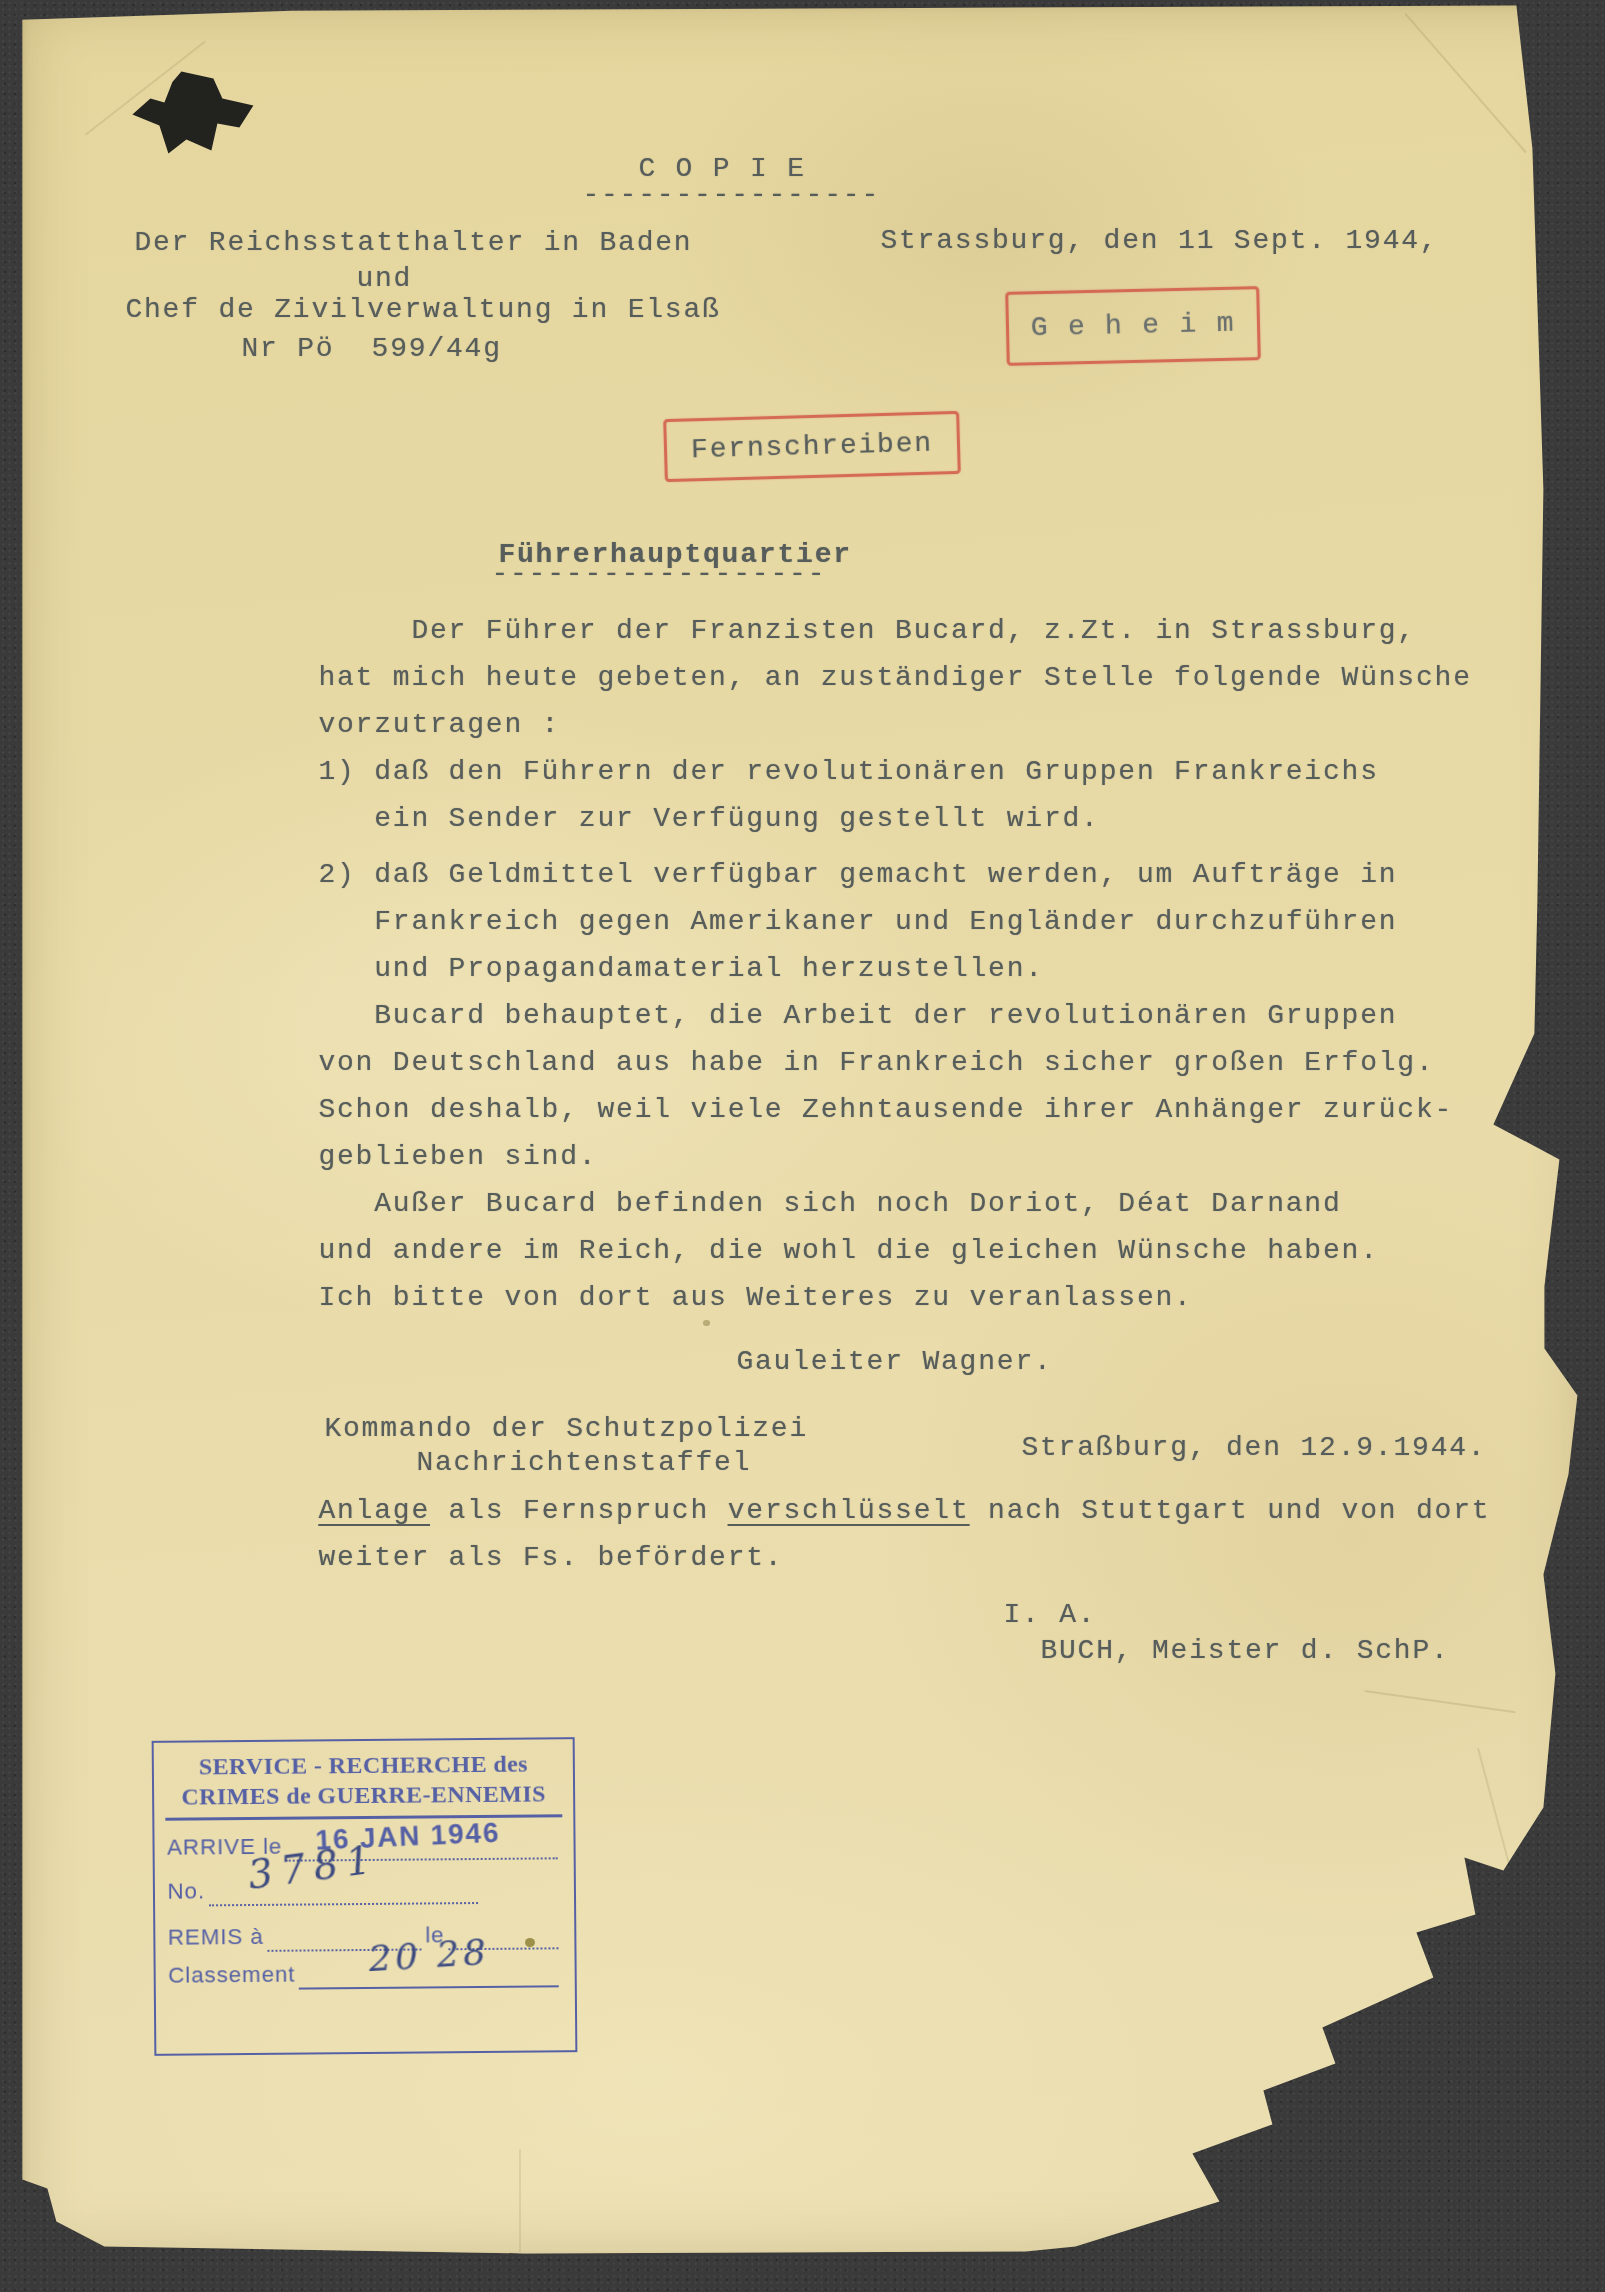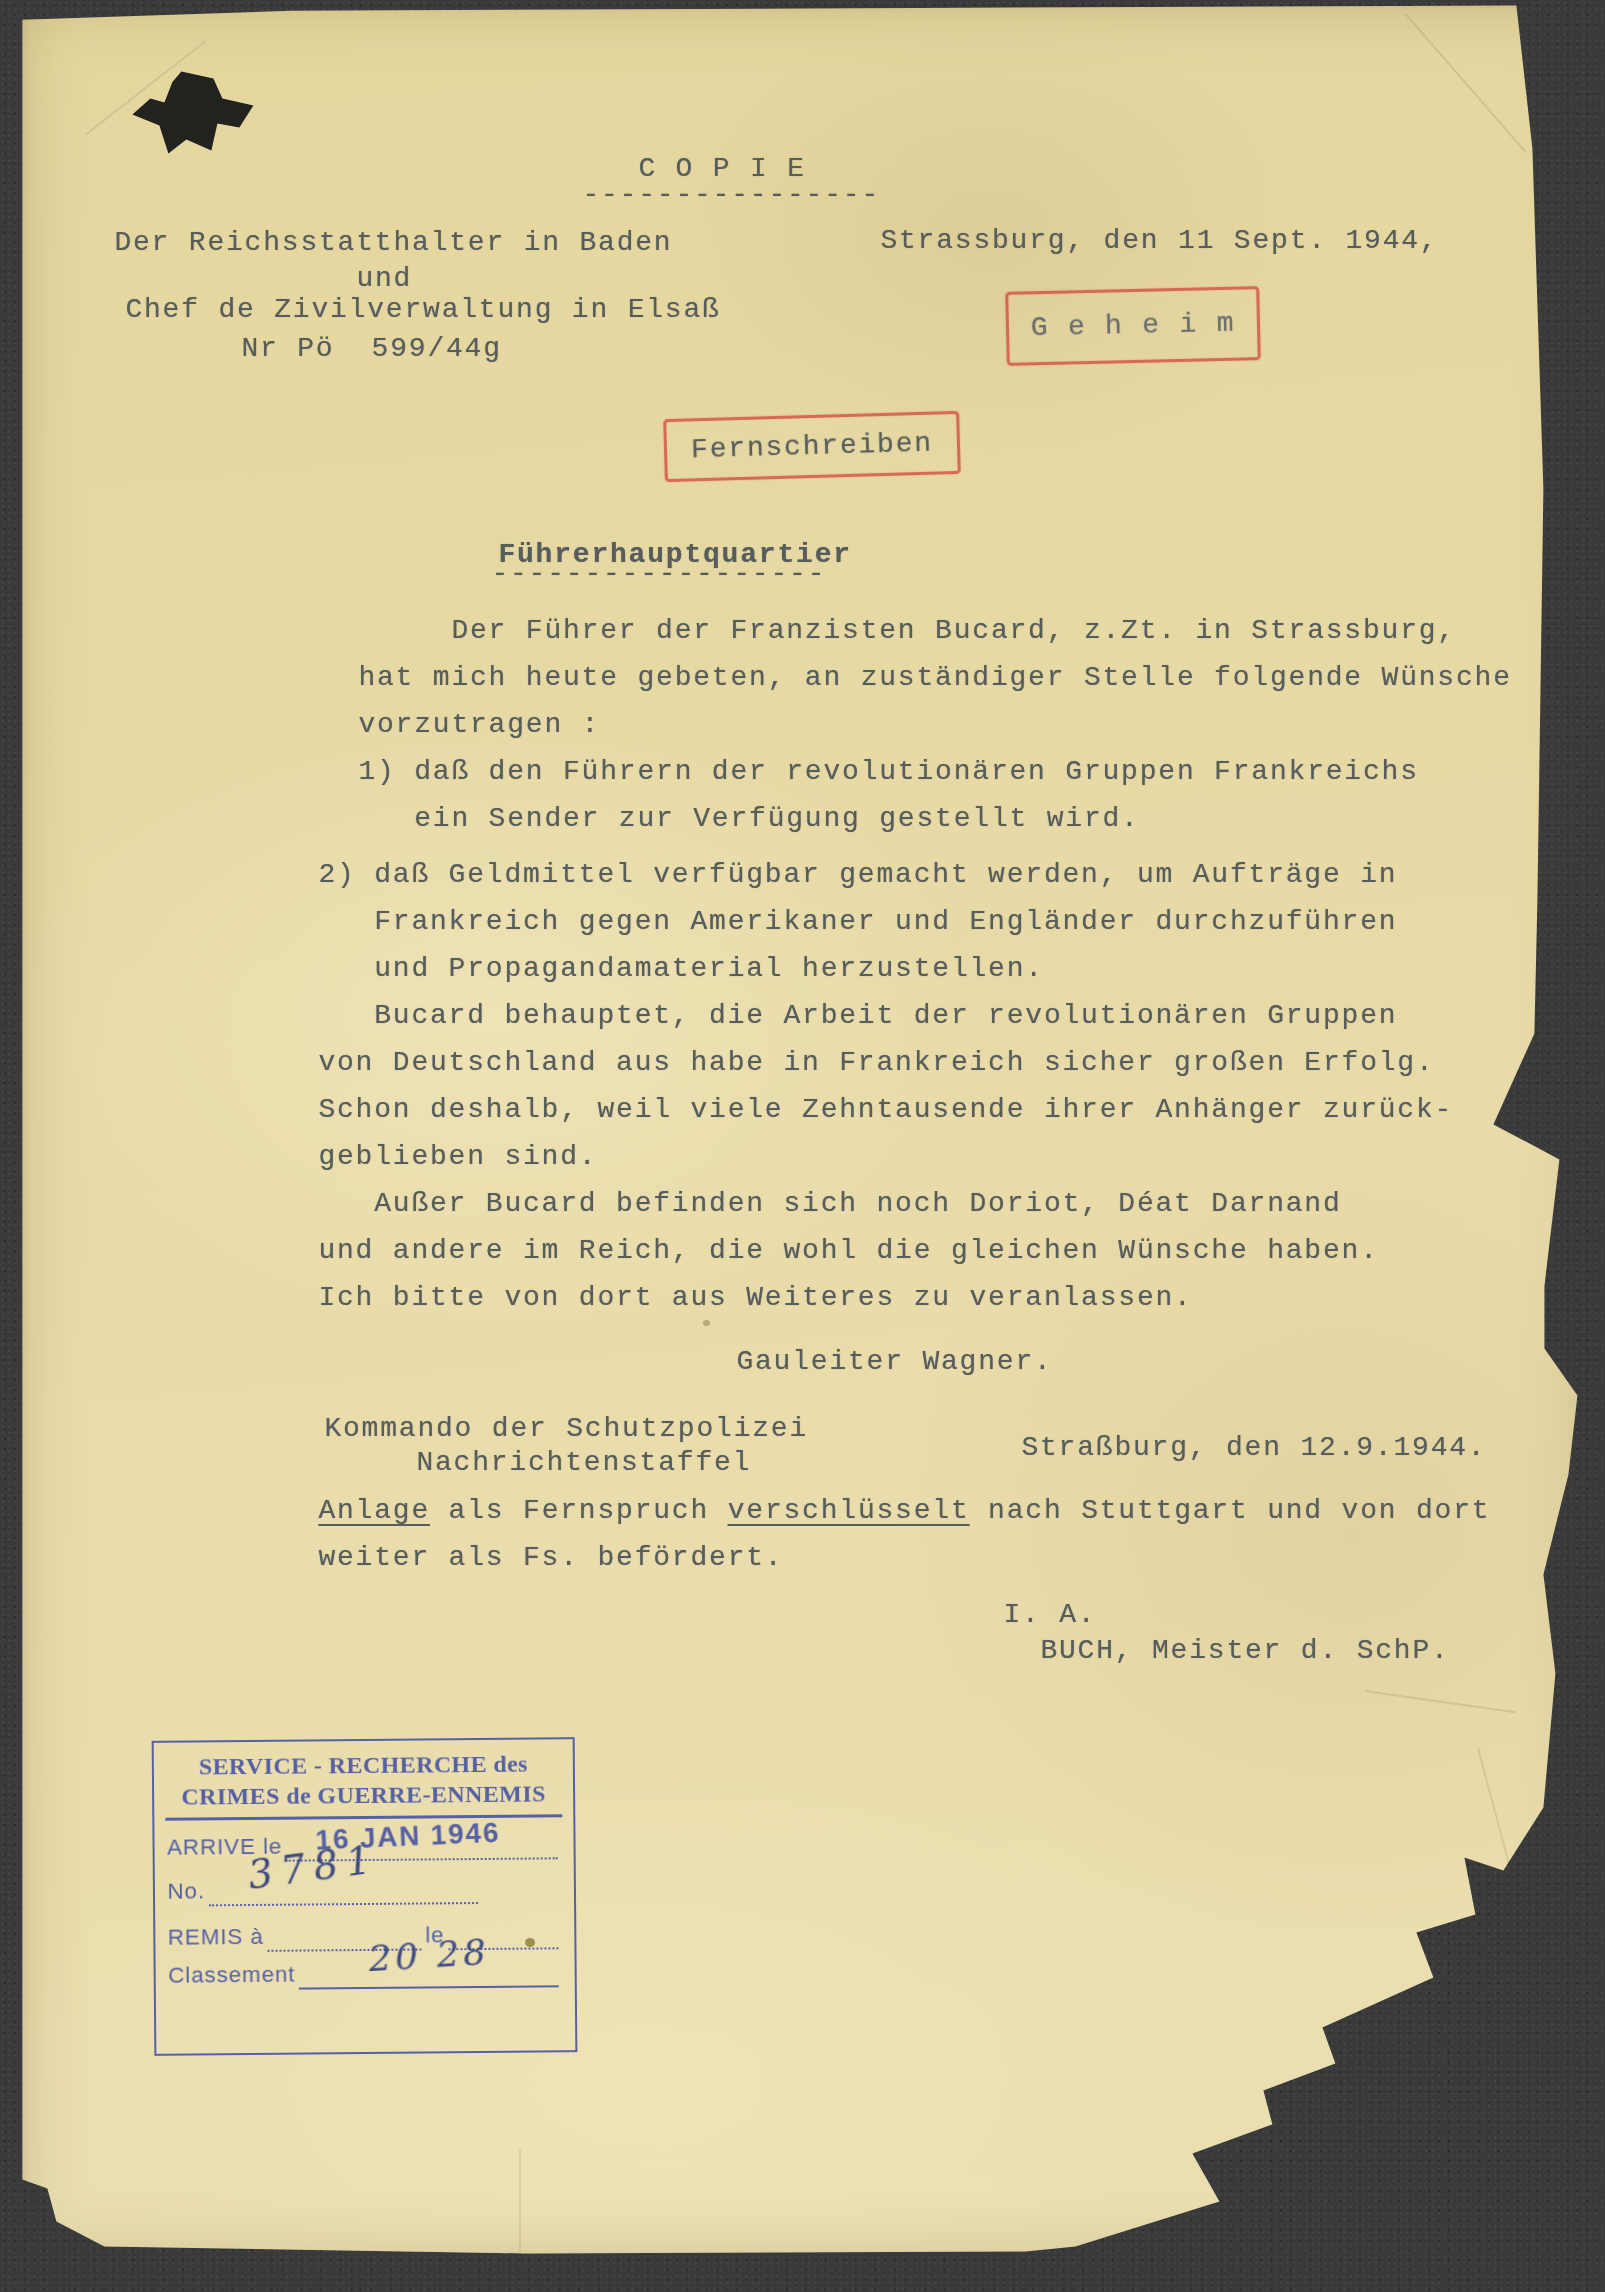--- a/index.html
+++ b/index.html
@@ -90,38 +90,38 @@
     <div class="crease" style="left:1384px;top:7.2px;width:184px;height:1.8px;transform:rotate(49deg);opacity:.5;"></div>
     <div class="crease" style="left:1343px;top:1685px;width:152px;height:1.8px;transform:rotate(8deg);opacity:.5;"></div>
     <div class="crease" style="left:1457px;top:1743px;width:134px;height:1.8px;transform:rotate(75deg);opacity:.45;"></div>
     <div class="crease" style="left:497px;top:2144px;width:1.8px;height:103px;opacity:.4;"></div>
     <div class="stain" style="left:503px;top:1933px;width:9.9px;height:9px;background:#8a7d2f;opacity:.8;"></div>
     <div class="stain" style="left:681px;top:1315px;width:6.3px;height:5.4px;background:#9b8a55;opacity:.6;"></div>
 
     <div class="type" style="left:616px;top:150px;">C O P I E</div>
     <div class="type" style="left:560px;top:176px;">----------------</div>
 
-    <div class="type" style="left:92px;top:224px;">Der Reichsstatthalter in Baden</div>
+    <div class="type" style="left:112px;top:224px;">Der Reichsstatthalter in Baden</div>
     <div class="type" style="left:334px;top:260px;">und</div>
     <div class="type" style="left:103px;top:291px;">Chef de Zivilverwaltung in Elsaß</div>
     <div class="type" style="left:219px;top:330px;">Nr Pö  599/44g</div>
 
     <div class="type" style="left:858px;top:222px;">Strassburg, den 11 Sept. 1944,</div>
     <div class="stamp-red geheim-box">
       <span class="type" style="color:#6a706e;">G e h e i m</span>
     </div>
 
     <div class="stamp-red fern-box">
       <span class="type" style="color:#585e5c;">Fernschreiben</span>
     </div>
 
     <div class="type" style="left:476px;top:536px;font-weight:bold;">Führerhauptquartier</div>
     <div class="type" style="left:469px;top:555px;">------------------</div>
 
-    <div class="type blk" style="left:296px;top:602px;margin-left:40px;">     Der Führer der Franzisten Bucard, z.Zt. in Strassburg,
+    <div class="type blk" style="left:296px;top:602px;">     Der Führer der Franzisten Bucard, z.Zt. in Strassburg,
 hat mich heute gebeten, an zuständiger Stelle folgende Wünsche
 vorzutragen :
 1) daß den Führern der revolutionären Gruppen Frankreichs
    ein Sender zur Verfügung gestellt wird.</div>
     <div class="type blk" style="left:296px;top:846px;">2) daß Geldmittel verfügbar gemacht werden, um Aufträge in
    Frankreich gegen Amerikaner und Engländer durchzuführen
    und Propagandamaterial herzustellen.
    Bucard behauptet, die Arbeit der revolutionären Gruppen
 von Deutschland aus habe in Frankreich sicher großen Erfolg.
 Schon deshalb, weil viele Zehntausende ihrer Anhänger zurück-

